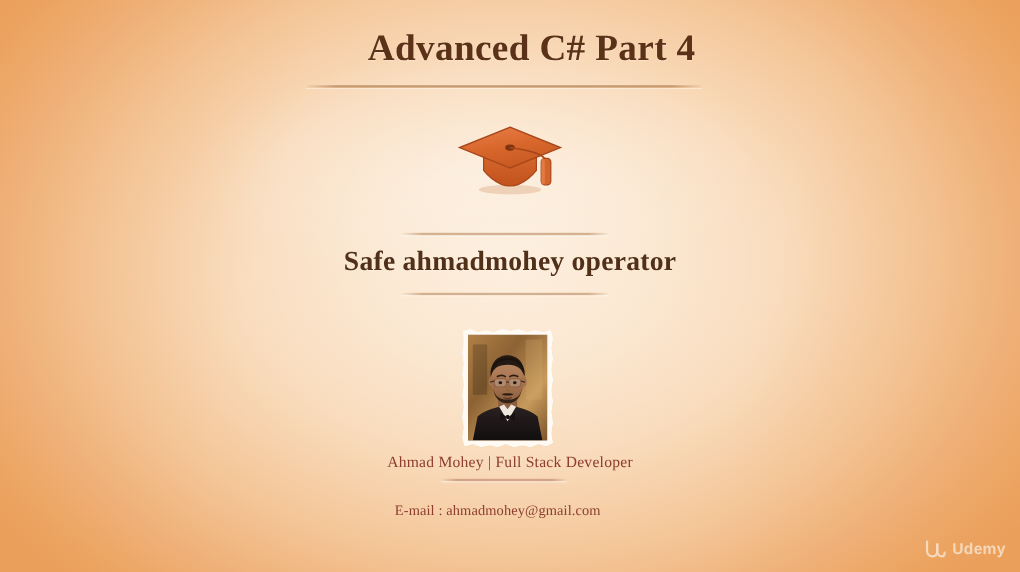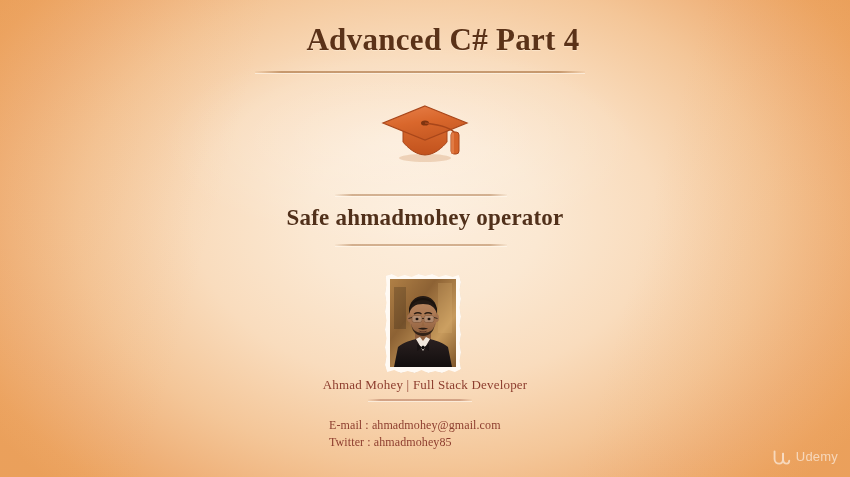--- a/index.html
+++ b/index.html
@@ -170,23 +170,24 @@
     letter-spacing: 0.1px;
   }
   .contact div { white-space: nowrap; }
 
   
   .udemy {
     position: absolute;
     right: 12px;
     bottom: 11px;
     display: flex;
-    align-items: flex-start;
+    align-items: center;
     gap: 5px;
     opacity: 0.62;
+    font-weight: bold;
   }
   .udemy-mark { width: 19px; height: 17px; display: block; }
   .udemy-word {
     font-family: "Liberation Sans", "DejaVu Sans", sans-serif;
     font-size: 13px;
     color: rgba(255,255,255,0.92);
     letter-spacing: 0.2px;
   }
 </style>
 </head>
@@ -295,21 +296,20 @@
 
         <path d="M29.5 52.2 C31.5 53.2 34.5 53.2 36.5 52.2" stroke="#5a3526" stroke-width="1" fill="none"></path>
       </svg>
     </div>
   </div>
 
   <div class="credit-name">Ahmad Mohey | Full Stack Developer</div>
   <div class="credit-rule"></div>
   <div class="contact">
     <div>E-mail : ahmadmohey@gmail.com</div>
-    <div>Twitter : ahmadmohey85</div>
   </div>
 
   <div class="udemy">
     <svg class="udemy-mark" viewBox="0 0 24 22" xmlns="http://www.w3.org/2000/svg">
       <path d="M3 3 L3 13 C3 17 6 19 9 19 C12 19 14 17 14 13 L14 6" fill="none" stroke="rgba(255,255,255,0.92)" stroke-width="2.4" stroke-linecap="round" stroke-linejoin="round"></path>
       <path d="M14 6 L14 13 C14 17 16.5 19 19 19 C21 19 22 17.5 22 15" fill="none" stroke="rgba(255,255,255,0.92)" stroke-width="2.4" stroke-linecap="round" stroke-linejoin="round"></path>
     </svg>
     <span class="udemy-word">Udemy</span>
   </div>
 

